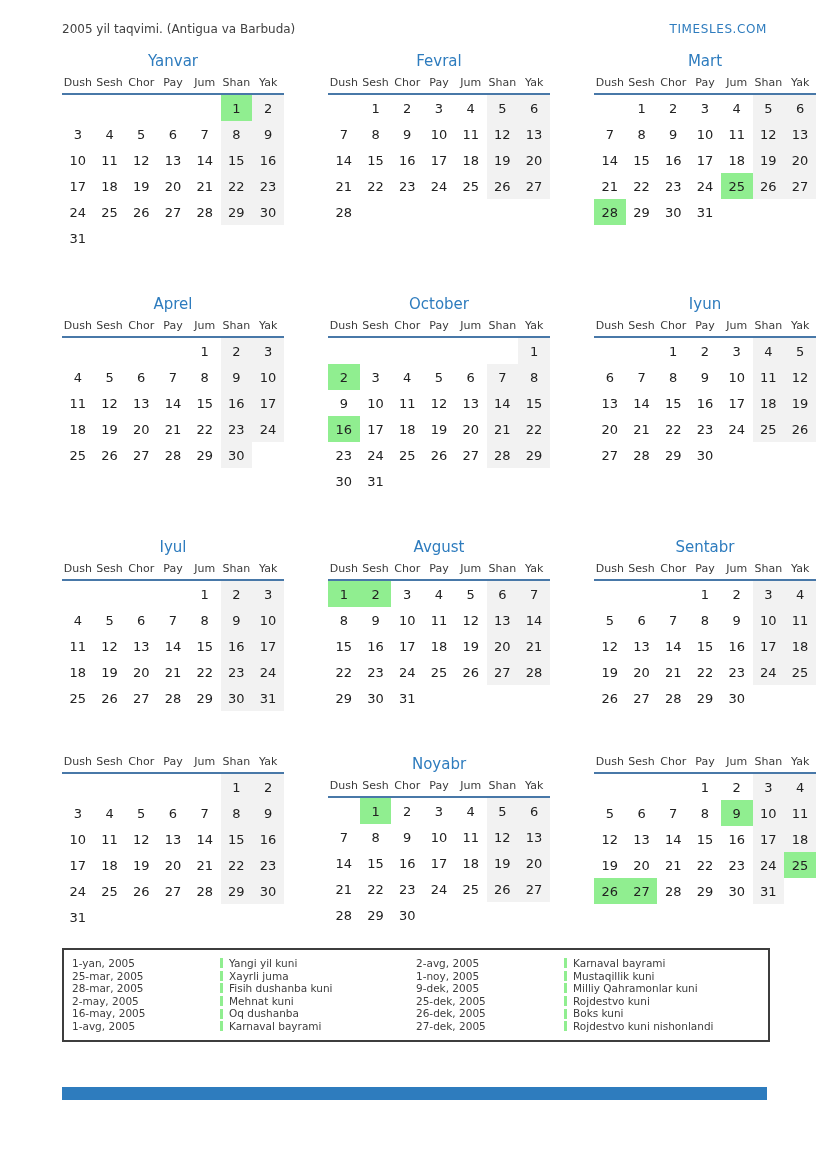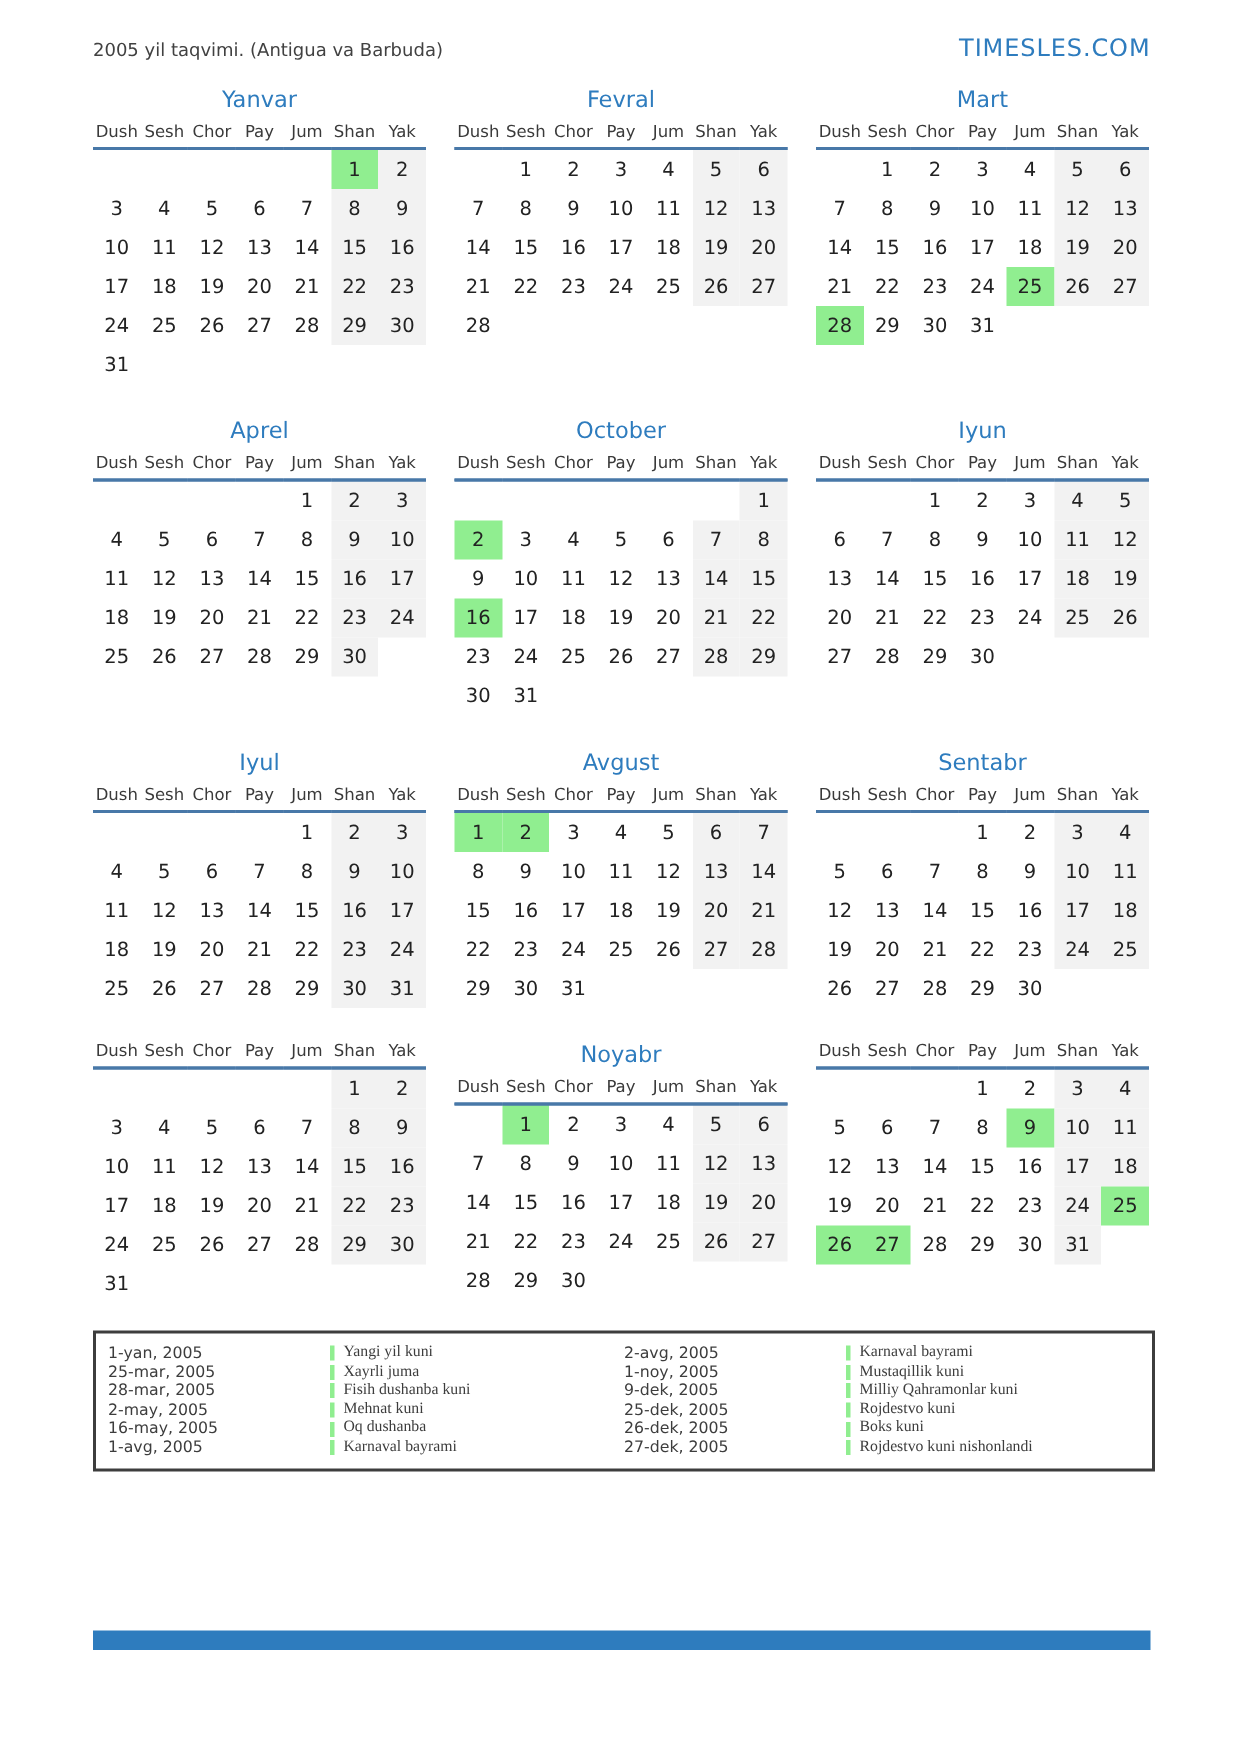--- a/index.html
+++ b/index.html
@@ -4,24 +4,24 @@
 <style>
   html,body{margin:0;padding:0;background:#fff;}
   body{
     width:827px;height:1169px;position:relative;
     font-family:"DejaVu Sans","Liberation Sans",sans-serif;
     color:#2d2d2d;overflow:hidden;
   }
   .page{padding:22px 60px 0 62px;}
   .hdr{display:flex;justify-content:space-between;align-items:baseline;margin-bottom:16px;}
   .page-title{font-size:12px;color:#414141;}
-  .brand{font-size:16px;letter-spacing:.6px;color:var(--accent,#1e78c4);text-decoration:none;cursor:pointer;}
+  .brand{font-size:12px;letter-spacing:.6px;color:var(--accent,#1e78c4);text-decoration:none;cursor:pointer;}
   .months-grid{
     display:grid;grid-template-columns:repeat(3,222px);
-    column-gap:19px;row-gap:22px;align-items:start;
+    column-gap:19px;row-gap:22px;align-items:start;gap:44px;
   }
   .month-title{
     text-align:center;color:var(--accent,#2e7cbe);font-size:15px;
     margin-bottom:6px;cursor:pointer;
   }
   table.cal{border-collapse:collapse;table-layout:fixed;width:222px;}
   table.cal thead tr{border-bottom:2px solid var(--rule,#4878a8);}
   table.cal th.wd{
     font-size:11px;font-weight:normal;color:#3a3a3a;
     text-align:center;padding:0 0 4px 0;
@@ -32,21 +32,21 @@
   }
   td.day.wknd{background:var(--weekend,#f2f2f2);}
   td.day.hol{background:var(--holiday,#90ee90);}
   .legend{
     margin-top:18px;border:2px solid #3d3d3d;
     padding:7px 8px;display:flex;width:688px;
   }
   .lg-group{flex:1;display:flex;flex-direction:column;}
   .lg-row{display:flex;align-items:center;line-height:12.6px;height:12.6px;}
   .lg-date{width:148px;flex:none;font-size:10.5px;color:#3d3d3d;}
-  .lg-name-wrap{display:flex;align-items:center;font-family:Liberation Serif, serif;}
+  .lg-name-wrap{display:flex;align-items:center;}
   .lg-bar{
     display:inline-block;width:3px;height:10px;
     background:var(--holiday,#90ee90);margin-right:6px;flex:none;
   }
   .lg-name{font-size:10.5px;color:#3d3d3d;white-space:nowrap;}
   .footer-bar{
     position:absolute;left:62px;top:1087px;width:705px;height:13px;
     background:var(--accent,#2e7cbe);
   }
 </style>

